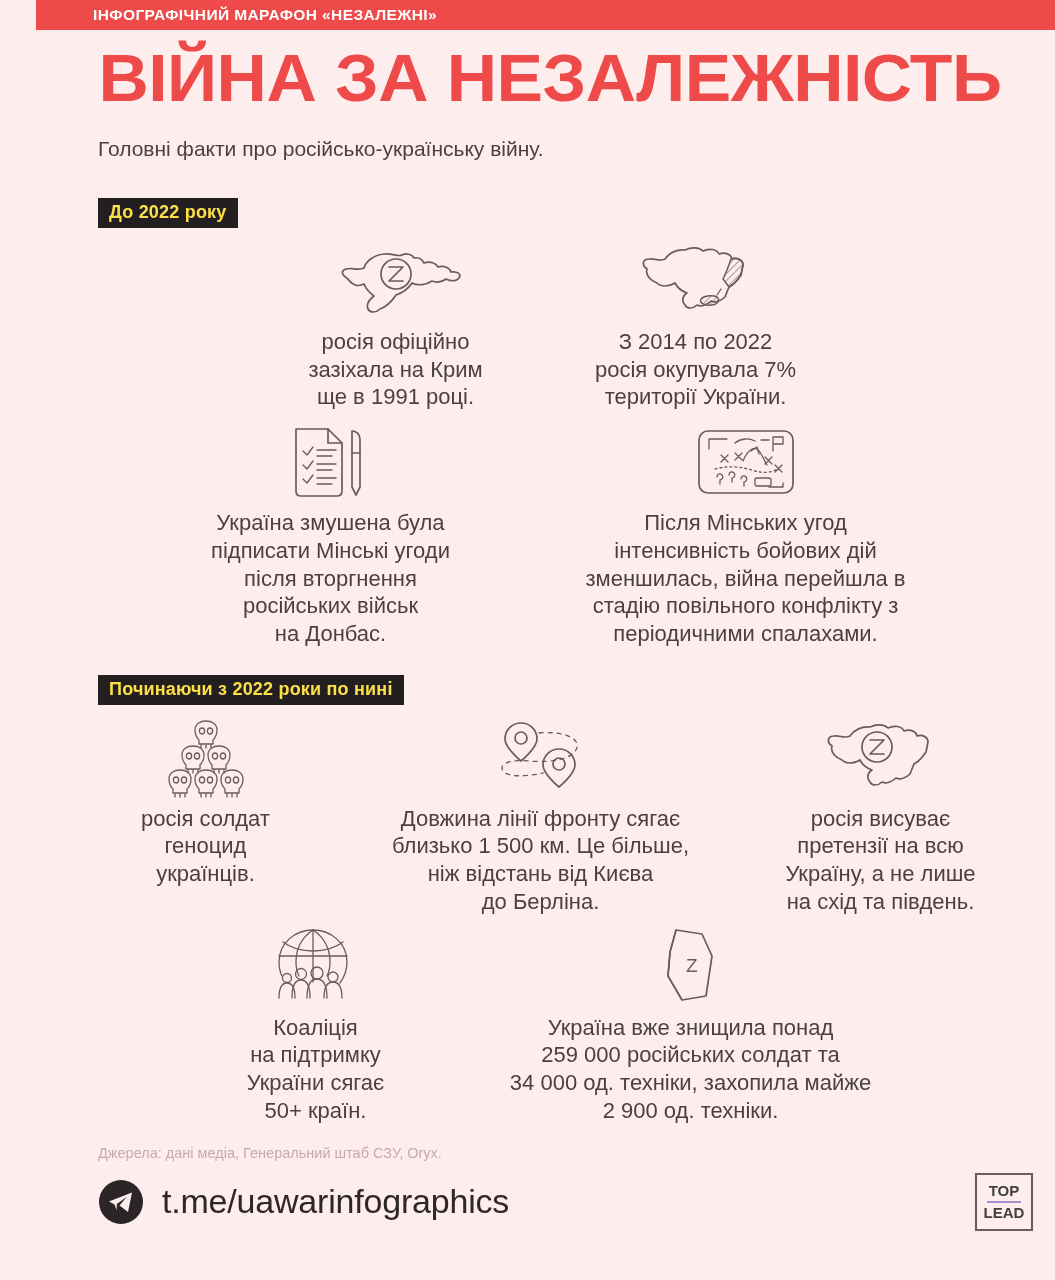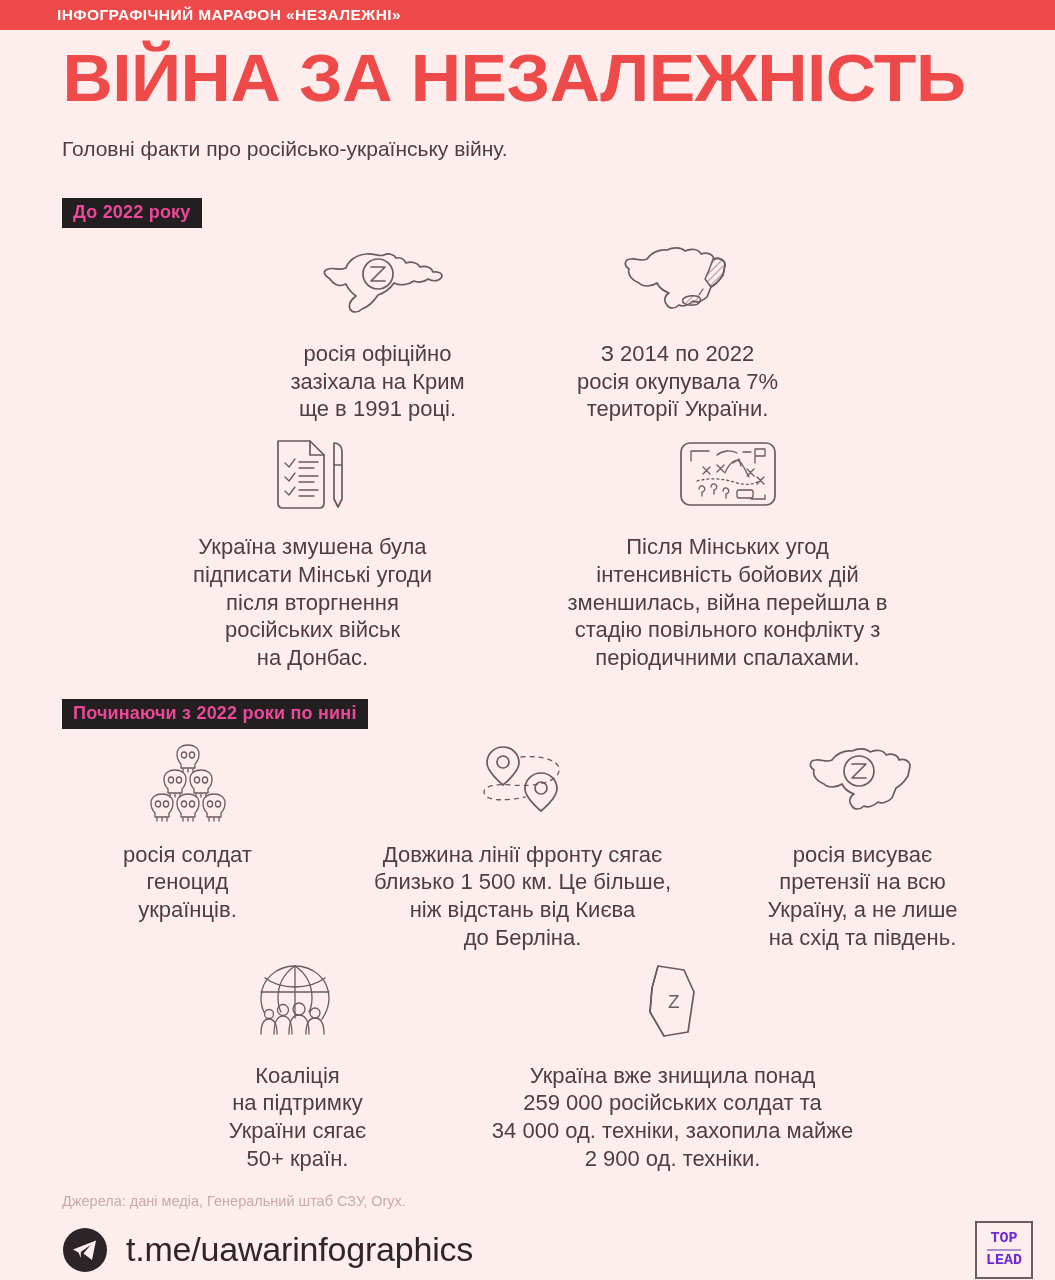--- a/index.html
+++ b/index.html
@@ -8,20 +8,21 @@
     height: 1280px;
     background: #fdeeed;
     font-family: "Liberation Sans", sans-serif;
     overflow: hidden;
   }
   .page {
     position: relative;
     width: 1055px;
     height: 956px;
     background: #fdeeed;
+    padding-left: 36px;
   }
 
   
   .ribbon {
     height: 30px;
     background: #ef4a4a;
     display: flex;
     align-items: center;
     padding-left: 57px;
   }
@@ -52,21 +53,21 @@
     color: #4a3f42;
     font-size: 21px;
     font-weight: 300;
   }
 
   
   .section-label {
     display: inline-block;
     margin-left: 62px;
     background: #231f20;
-    color: #ec4899;
+    color: #fde047;
     font-size: 18px;
     font-weight: bold;
     padding: 4px 11px 5px 11px;
     letter-spacing: 0.2px;
   }
   .sec1 { margin-top: 37px; }
   .sec2 { margin-top: 27px; }
 
   
   .row {
@@ -82,21 +83,21 @@
     flex-direction: column;
     align-items: center;
   }
   .cell .icon-wrap {
     height: 82px;
     display: flex;
     align-items: center;
     justify-content: center;
   }
   .cell .caption {
-    margin-top: 18px;
+    margin-top: 6px;
     text-align: center;
     color: #4a3f42;
     font-size: 22px;
     line-height: 1.26;
     font-weight: 300;
     white-space: pre-line;
   }
 
   .w-narrow { width: 300px; }
   .w-mid    { width: 400px; }
@@ -136,25 +137,24 @@
     width: 58px;
     height: 58px;
     border: 2px solid #6b5a5e;
     display: flex;
     flex-direction: column;
     align-items: center;
     justify-content: center;
     gap: 2px;
   }
   .toplead span {
-    color: #6d28d9;
+    color: #404040;
     font-size: 15px;
     font-weight: bold;
     line-height: 1.05;
-    font-family: Liberation Mono, monospace;
   }
   .toplead .rule {
     width: 34px;
     height: 2px;
     background: #a98fd0;
   }
 </style>
 </head>
 <body>
 

